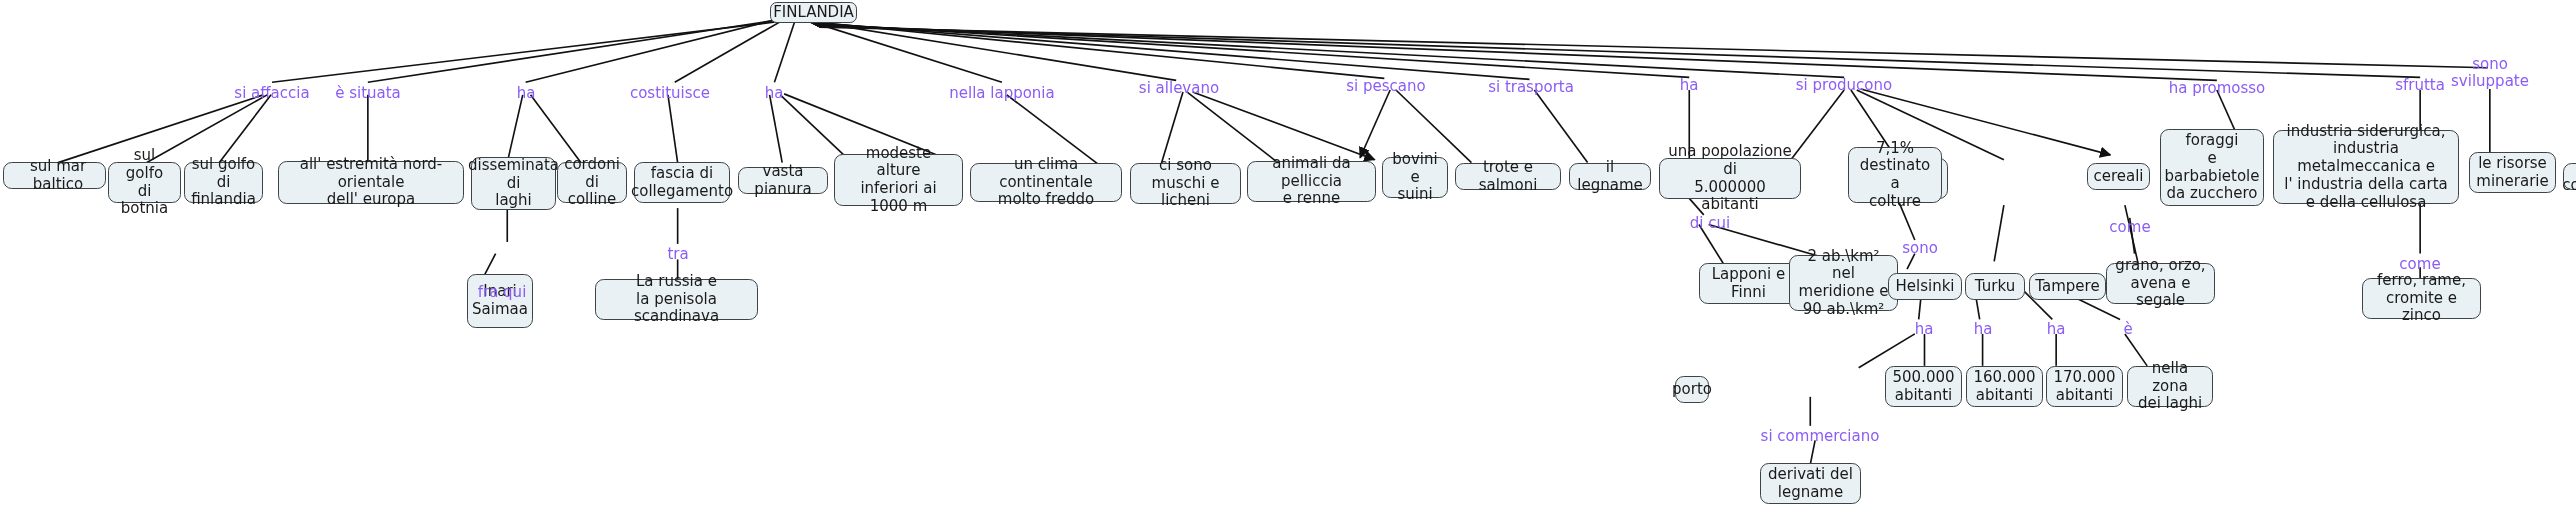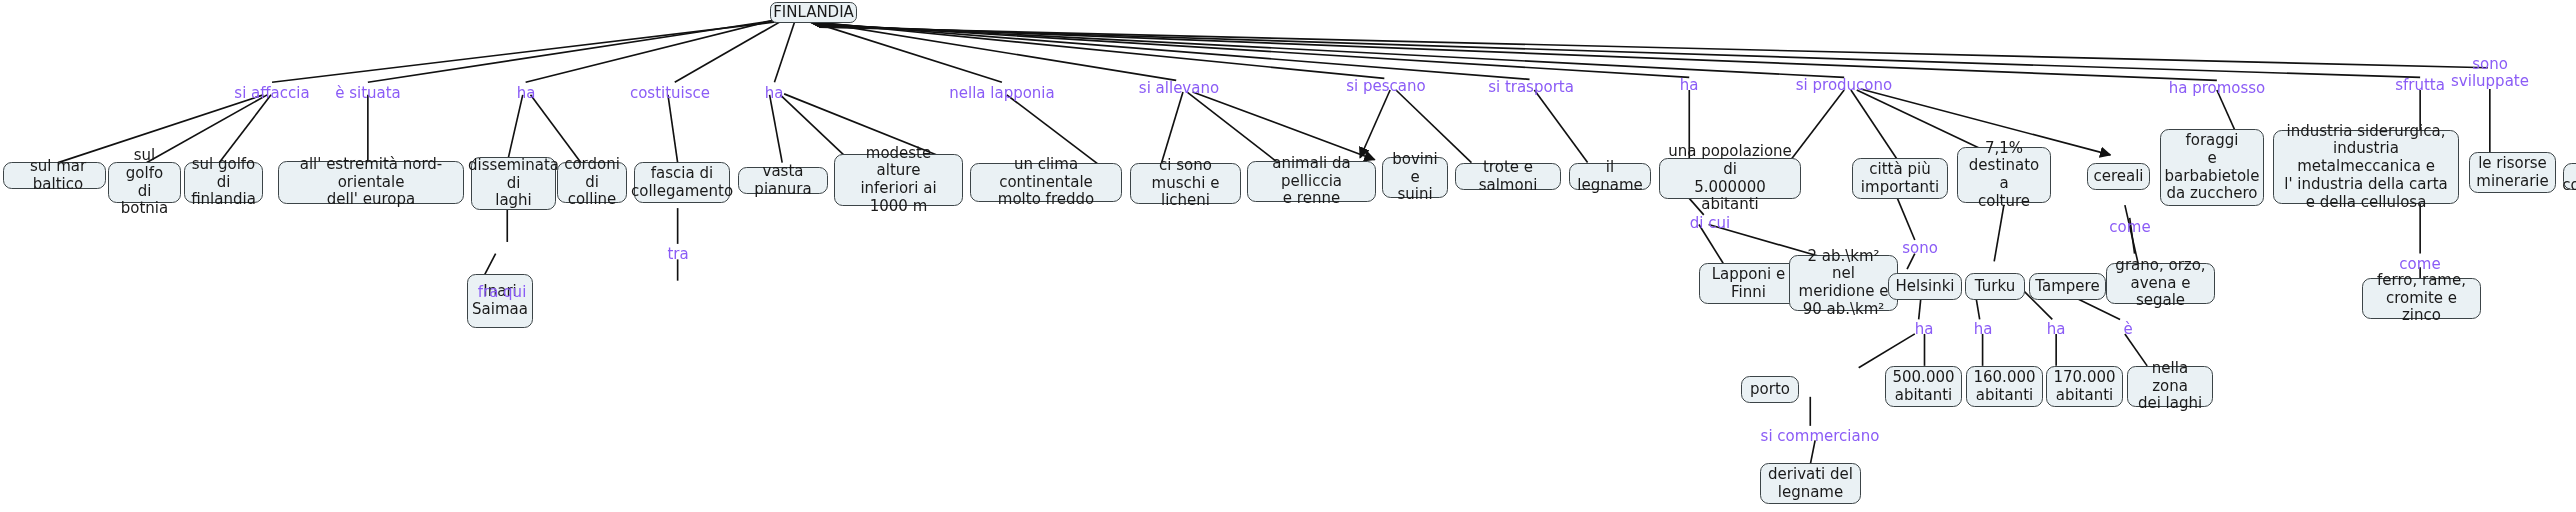--- a/index.html
+++ b/index.html
@@ -208,52 +208,54 @@
   <div class="node" style="left:1247px; top:161px; width:129px; height:41px;">animali da pelliccia
 e renne</div>
   <div class="node" style="left:1382px; top:157px; width:66px; height:41px;">bovini e
 suini</div>
   <div class="node" style="left:1455px; top:163px; width:106px; height:27px;">trote e salmoni</div>
   <div class="node" style="left:1569px; top:163px; width:82px; height:27px;">il legname</div>
   <div class="node" style="left:1659px; top:158px; width:142px; height:41px;">una popolazione di
 5.000000 abitanti</div>
   <div class="node" style="left:1852px; top:158px; width:96px; height:41px;">città più
 importanti</div>
-  <div class="node" style="left:1957px; top:147px; width:94px; height:56px;">7,1%
+  <div class="node" style="left:1848px; top:147px; width:94px; height:56px;">7,1%
 destinato a
 colture</div>
   <div class="node" style="left:2087px; top:163px; width:63px; height:27px;">cereali</div>
   <div class="node" style="left:2160px; top:129px; width:104px; height:77px;">foraggi
 e
 barbabietole
 da zucchero</div>
   <div class="node" style="left:2273px; top:130px; width:186px; height:74px;">industria siderurgica,
 industria metalmeccanica e
 l' industria della carta
 e della cellulosa</div>
   <div class="node" style="left:2469px; top:152px; width:87px; height:41px;">le risorse
 minerarie</div>
   <div class="node" style="left:2563px; top:163px; width:106px; height:27px;">le comunicazioni</div>
 
   <div class="node" style="left:467px; top:274px; width:66px; height:54px;">Inari
 Saimaa</div>
+  <div class="node" style="left:595px; top:279px; width:163px; height:41px;">La russia e
+la penisola scandinava</div>
   <div class="node" style="left:1699px; top:263px; width:99px; height:41px;">Lapponi e
 Finni</div>
   <div class="node" style="left:1789px; top:255px; width:109px; height:56px;">2 ab.\km² nel
 meridione e
 90 ab.\km²</div>
   <div class="node" style="left:1888px; top:273px; width:74px; height:27px;">Helsinki</div>
   <div class="node" style="left:1965px; top:273px; width:60px; height:27px;">Turku</div>
   <div class="node" style="left:2029px; top:273px; width:77px; height:27px;">Tampere</div>
   <div class="node" style="left:2106px; top:263px; width:109px; height:41px;">grano, orzo,
 avena e segale</div>
   <div class="node" style="left:2362px; top:278px; width:119px; height:41px;">ferro, rame,
 cromite e zinco</div>
 
-  <div class="node" style="left:1741px; top:376px; width:58px; height:27px;">porto</div>
+  <div class="node" style="left:1675px; top:376px; width:34px; height:27px;">porto</div>
   <div class="node" style="left:1885px; top:366px; width:77px; height:41px;">500.000
 abitanti</div>
   <div class="node" style="left:1966px; top:366px; width:77px; height:41px;">160.000
 abitanti</div>
   <div class="node" style="left:2046px; top:366px; width:77px; height:41px;">170.000
 abitanti</div>
   <div class="node" style="left:2127px; top:366px; width:86px; height:41px;">nella zona
 dei laghi</div>
   <div class="node" style="left:1760px; top:463px; width:101px; height:41px;">derivati del
 legname</div>

